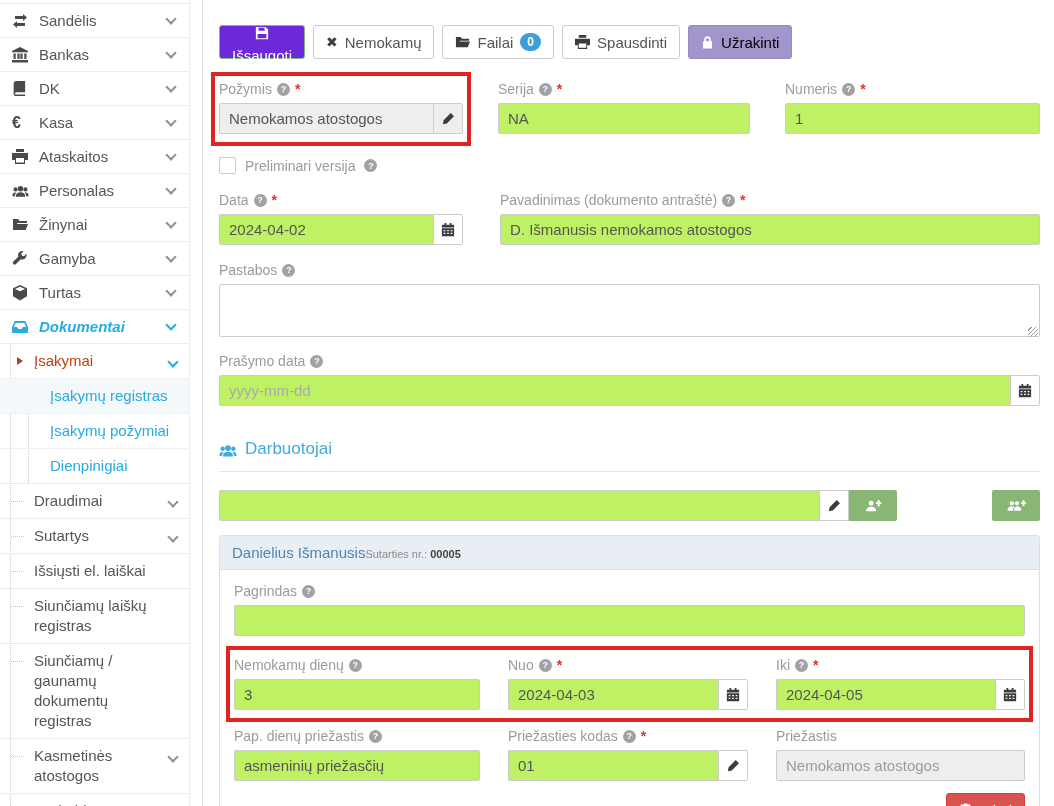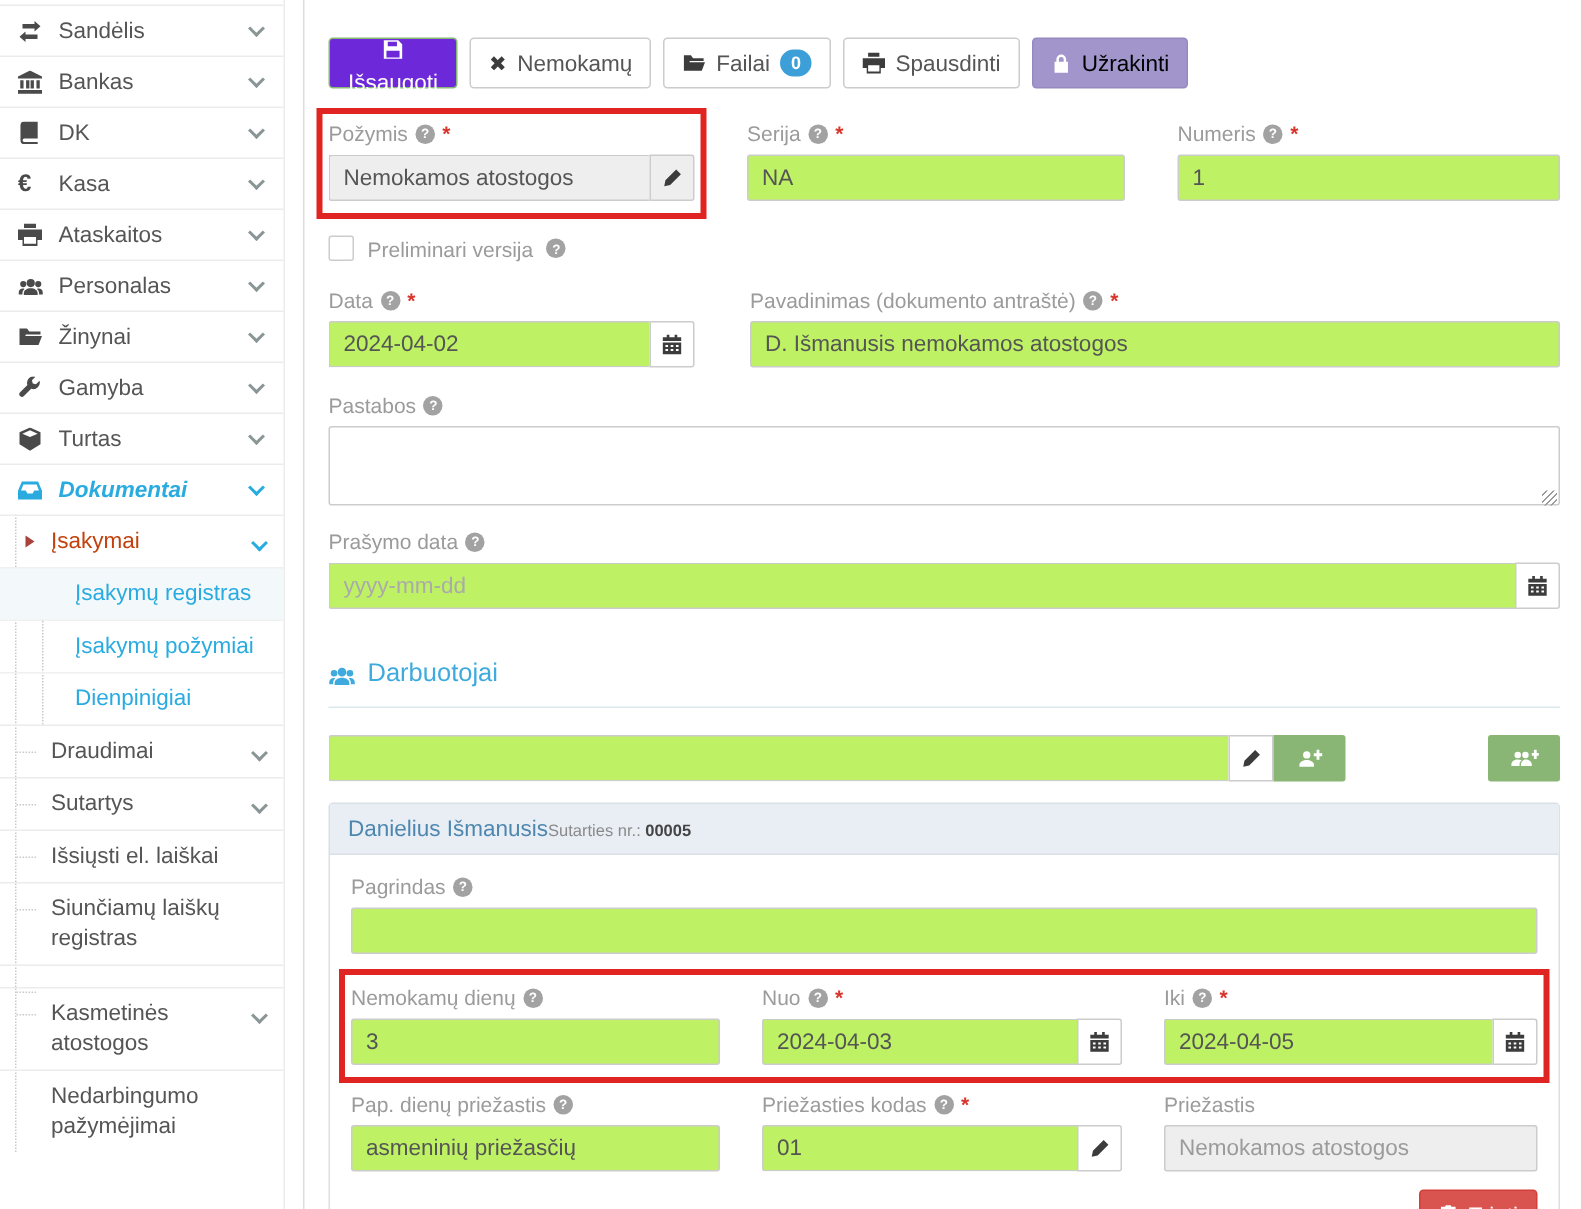--- a/index.html
+++ b/index.html
@@ -211,20 +211,21 @@
     <div class="sub">
       <span class="stub"></span>
       <span>Išsiųsti el. laiškai</span>
     </div>
     <div class="sub">
       <span class="stub"></span>
       <span>Siunčiamų laiškų registras</span>
     </div>
     <div class="sub">
       <span class="stub"></span>
+      <span>Siunčiamų / gaunamų dokumentų registras</span>
     </div>
     <div class="sub">
       <span class="stub"></span>
       <span>Kasmetinės atostogos</span>
       <span class="chev"></span>
     </div>
     <div class="sub">
       
       <span>Nedarbingumo pažymėjimai</span>
     </div>

